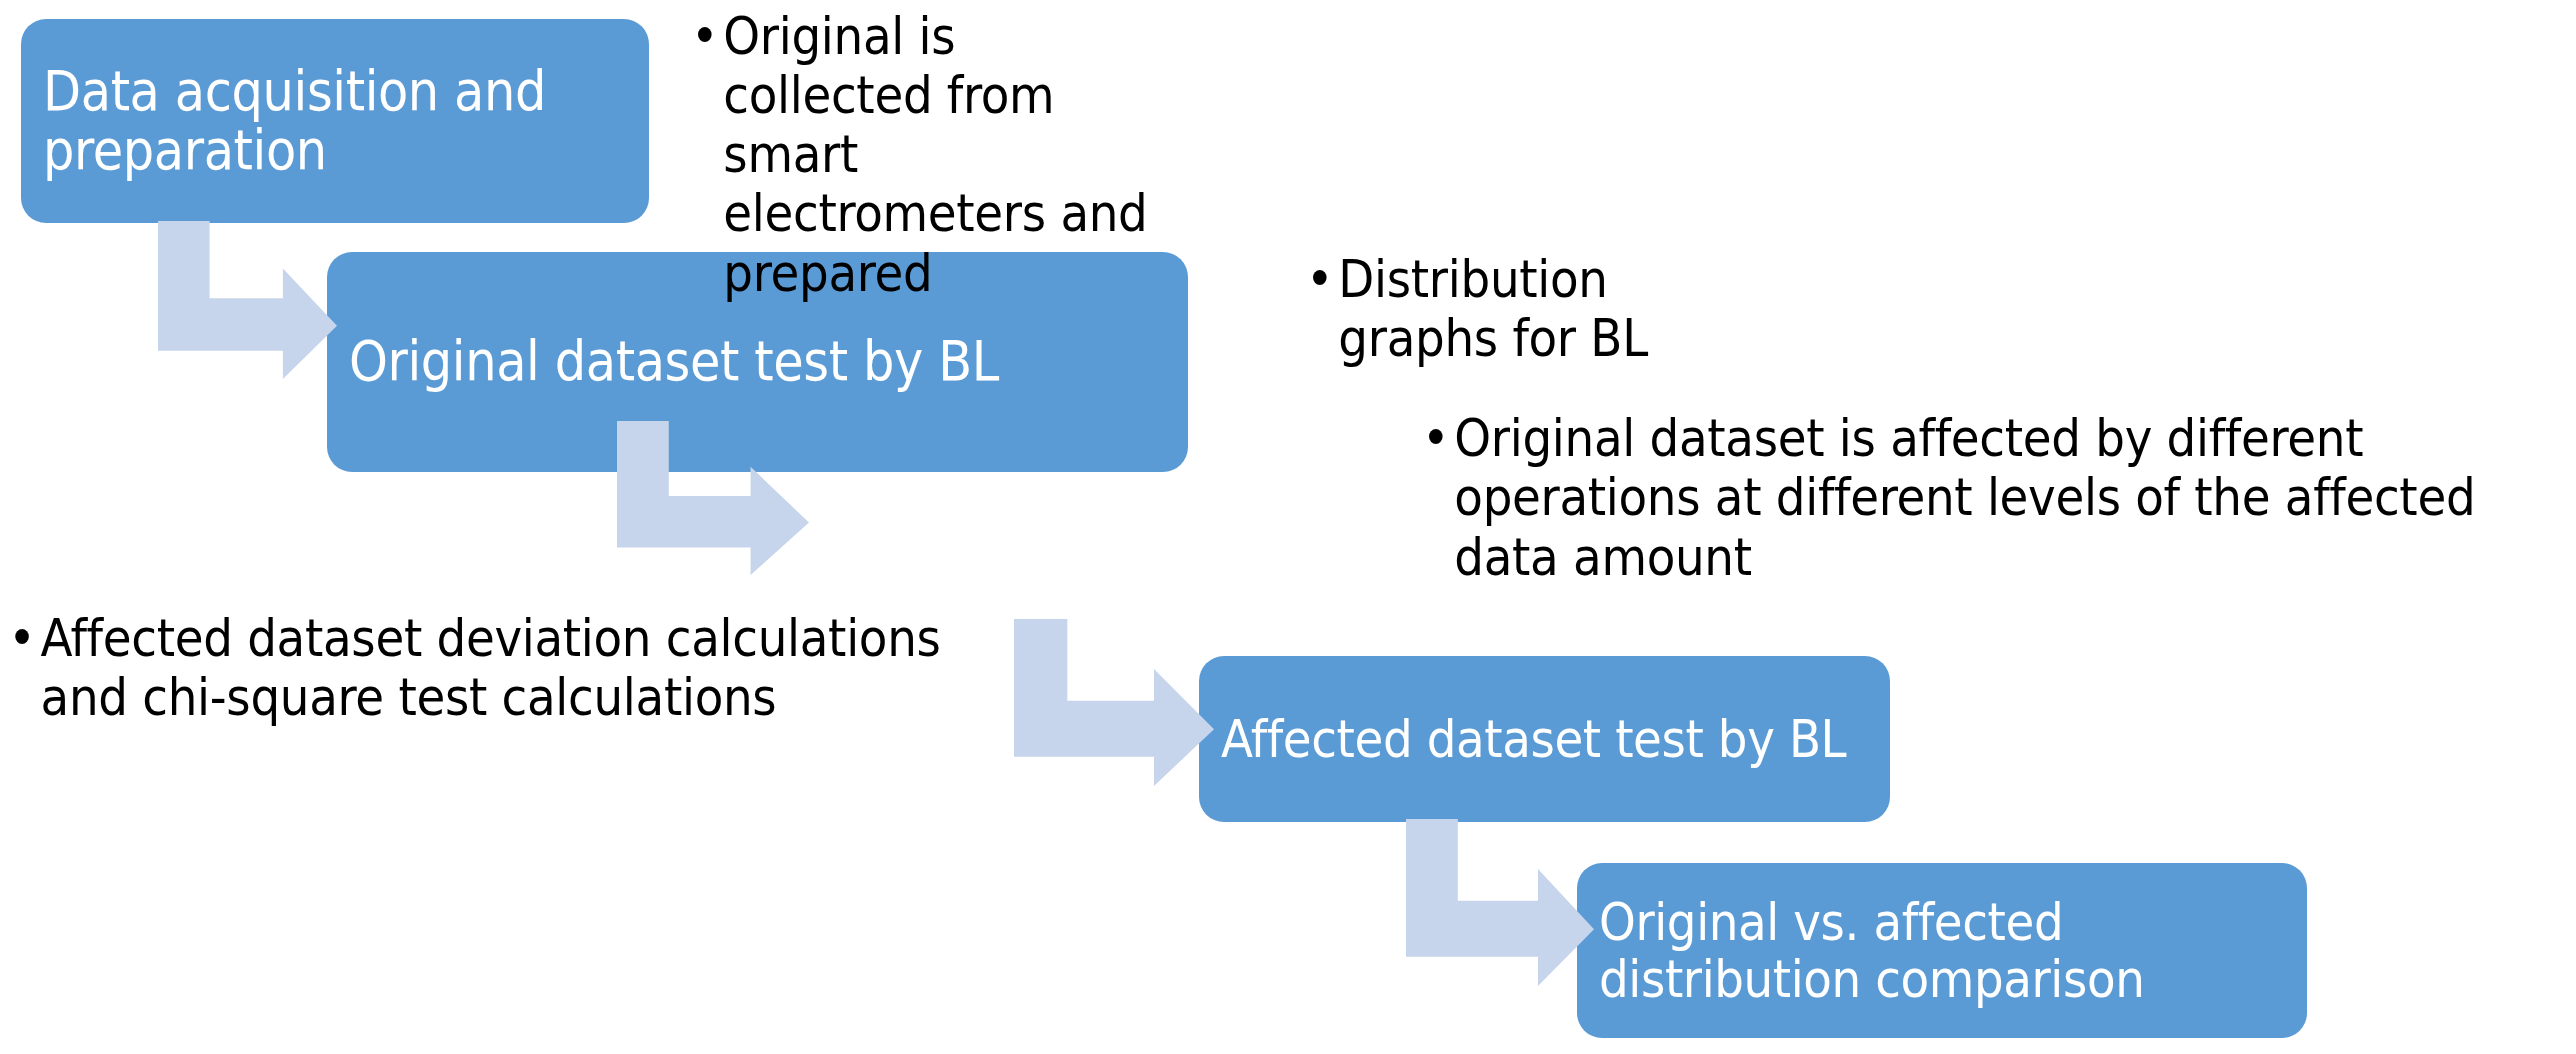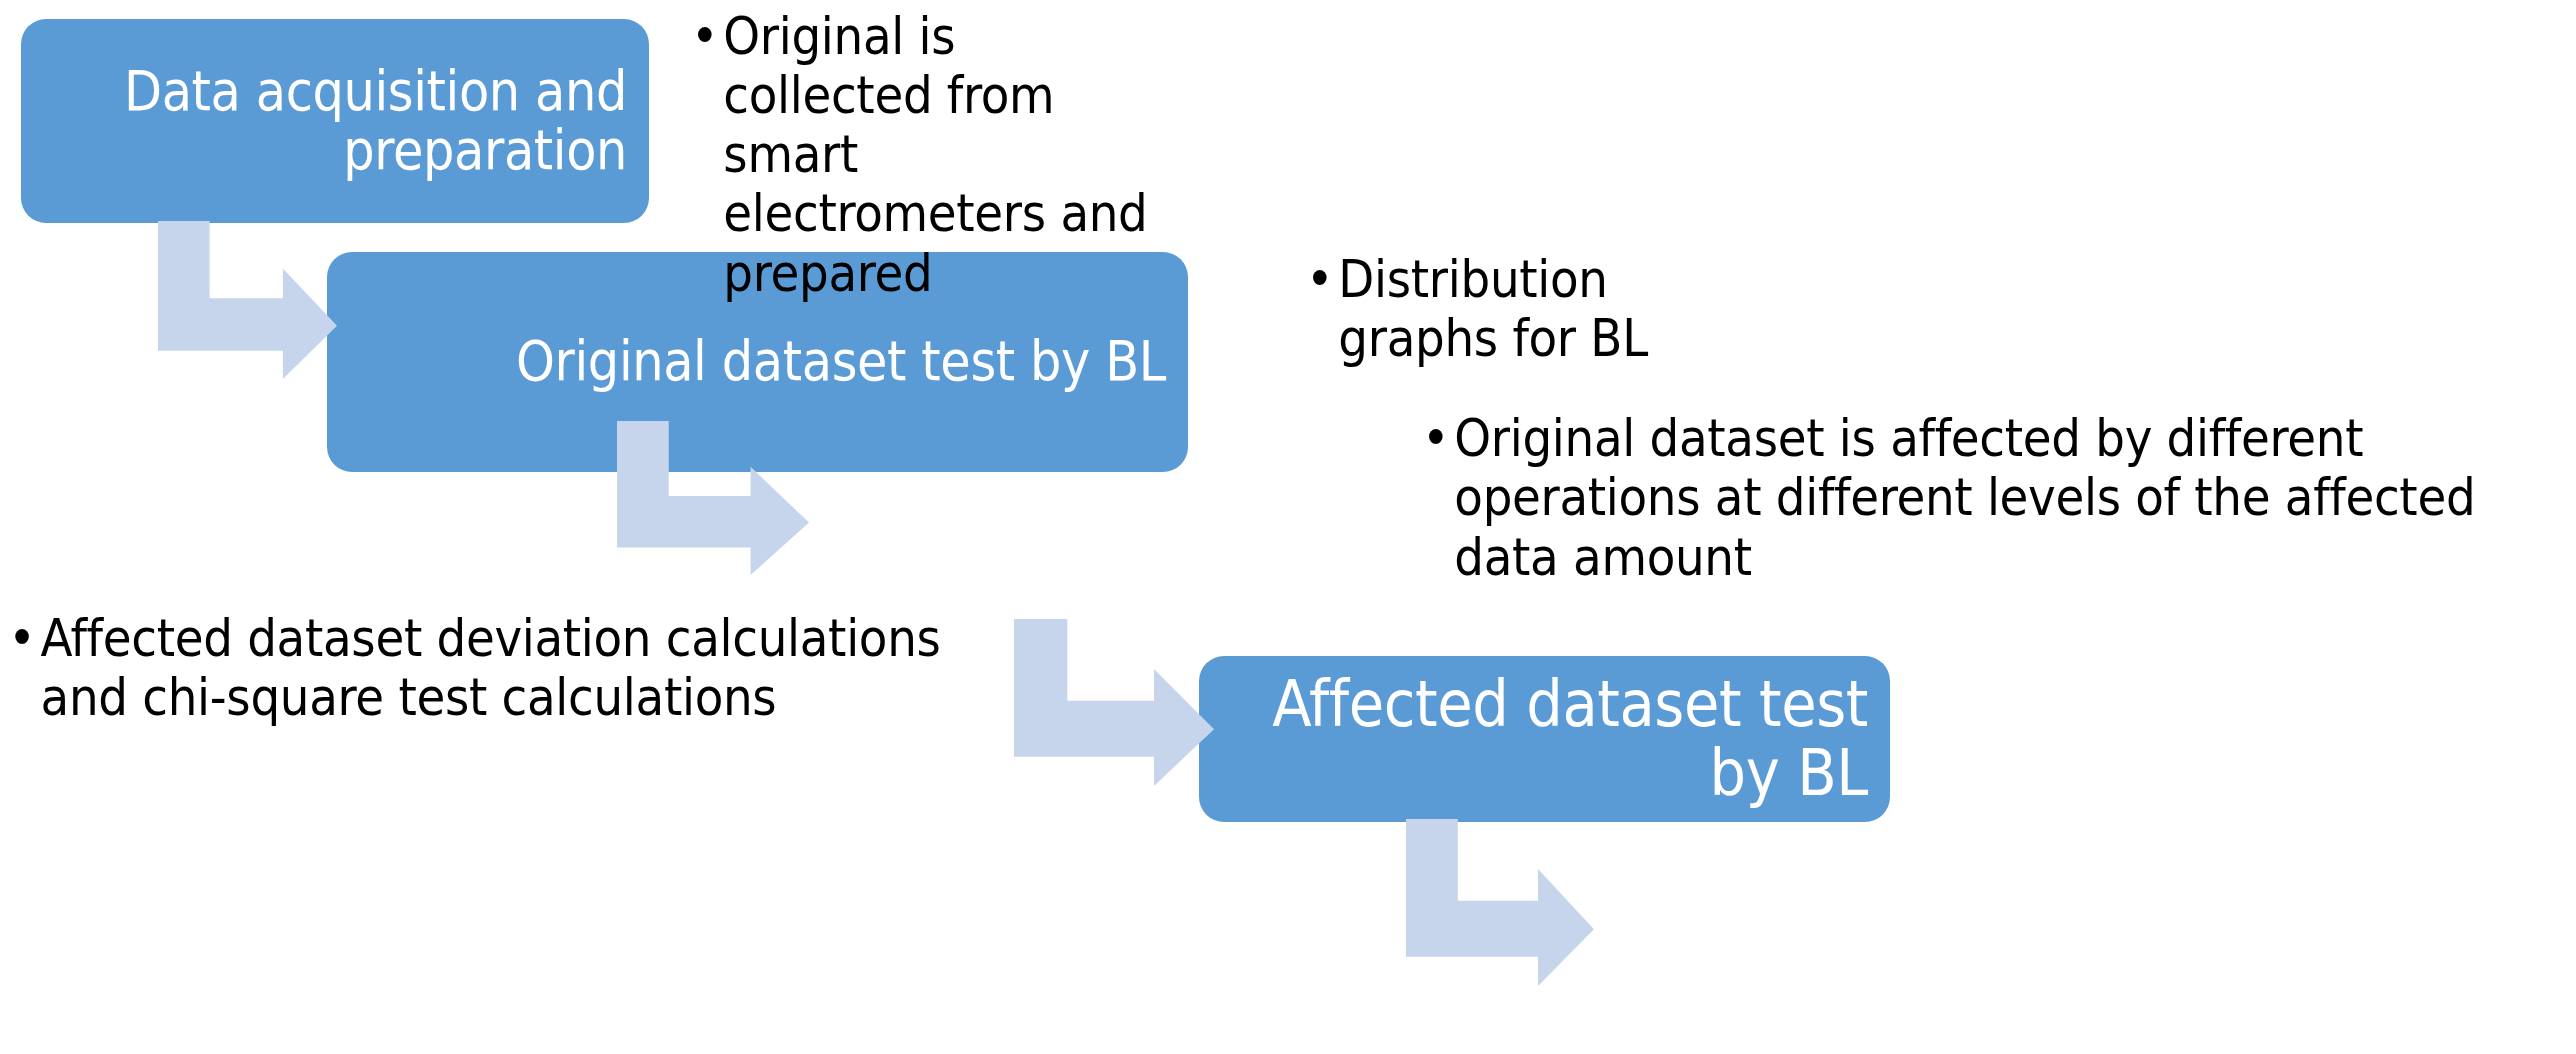--- a/index.html
+++ b/index.html
@@ -10,34 +10,34 @@
 
   
   .node{
     position:absolute;
     background:#5b9bd5;
     border-radius:25px;
     color:#ffffff;
     display:flex;
     align-items:center;
     justify-content:center;
-    text-align:right;
+    text-align:left;
     line-height:1.08;
     font-weight:400;
     letter-spacing:-0.4px;
     box-sizing:border-box;
     padding:3.3px 22px;
     font-stretch:condensed;
   }
   .node-text{display:block;width:100%;}
 
   #node-1{left:21px;  top:19px;   width:628px; height:204px; font-size:55px;}
   #node-2{left:327px; top:252px;  width:861px;height:220px; font-size:55px;}
   #node-3{left:792px; top:450px;  width:482px; height:171px; font-size:47px;}
-  #node-4{left:1199px;top:656px;  width:691px; height:166px; font-size:64px;}
+  #node-4{left:1199px;top:656px;  width:691px; height:166px; font-size:52px;}
   #node-5{left:1577px;top:863px; width:730px; height:175px; font-size:52px;}
 
   
   .arrow{position:absolute;}
   .arrow svg{display:block;width:100%;height:100%;}
 
   #arrow-1{left:158px;  top:221px; width:179px; height:158px;}
   #arrow-2{left:617px;  top:421px; width:192px; height:154px;}
   #arrow-3{left:1014px; top:619px; width:200px; height:167px;}
   #arrow-4{left:1406px; top:819px; width:188px; height:167px;}
@@ -77,20 +77,23 @@
 
   <div class="node" id="node-2">
     <span class="node-text">Original dataset test by BL</span>
   </div>
 
 
   <div class="node" id="node-4">
     <span class="node-text">Affected dataset test by BL</span>
   </div>
 
+  <div class="node" id="node-5">
+    <span class="node-text">Original vs. affected distribution comparison</span>
+  </div>
 
   <div class="arrow" id="arrow-1">
     <svg viewBox="0 0 215 190" preserveAspectRatio="none">
       <path d="M0,0 L62,0 L62,93 L150,93 L150,57 L215,126 L150,190 L150,156 L0,156 Z" fill="#c6d5ec"></path>
     </svg>
   </div>
 
   <div class="arrow" id="arrow-2">
     <svg viewBox="0 0 230 185" preserveAspectRatio="none">
       <path d="M0,0 L62,0 L62,90 L160,90 L160,55 L230,122 L160,185 L160,152 L0,152 Z" fill="#c6d5ec"></path>

